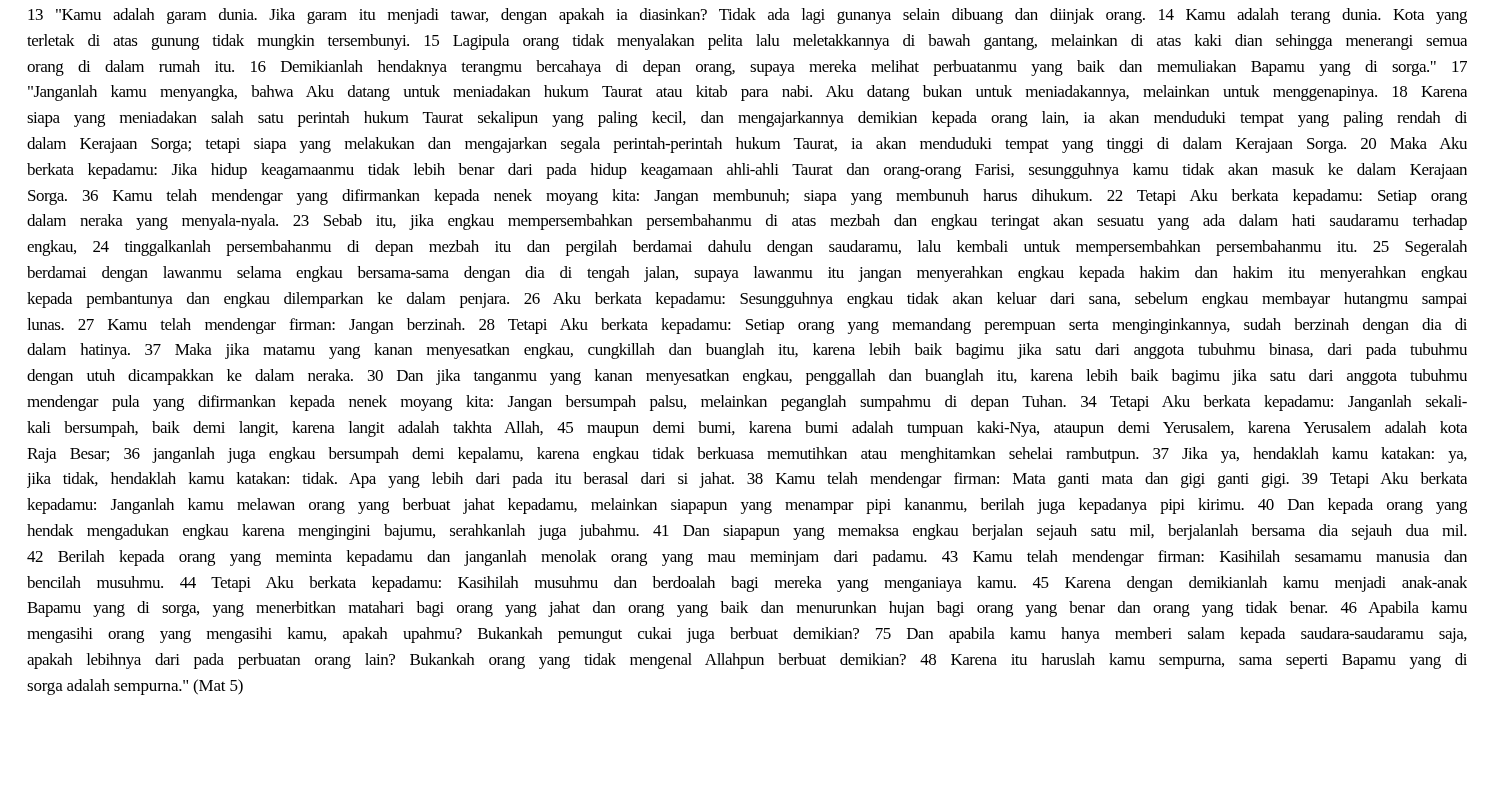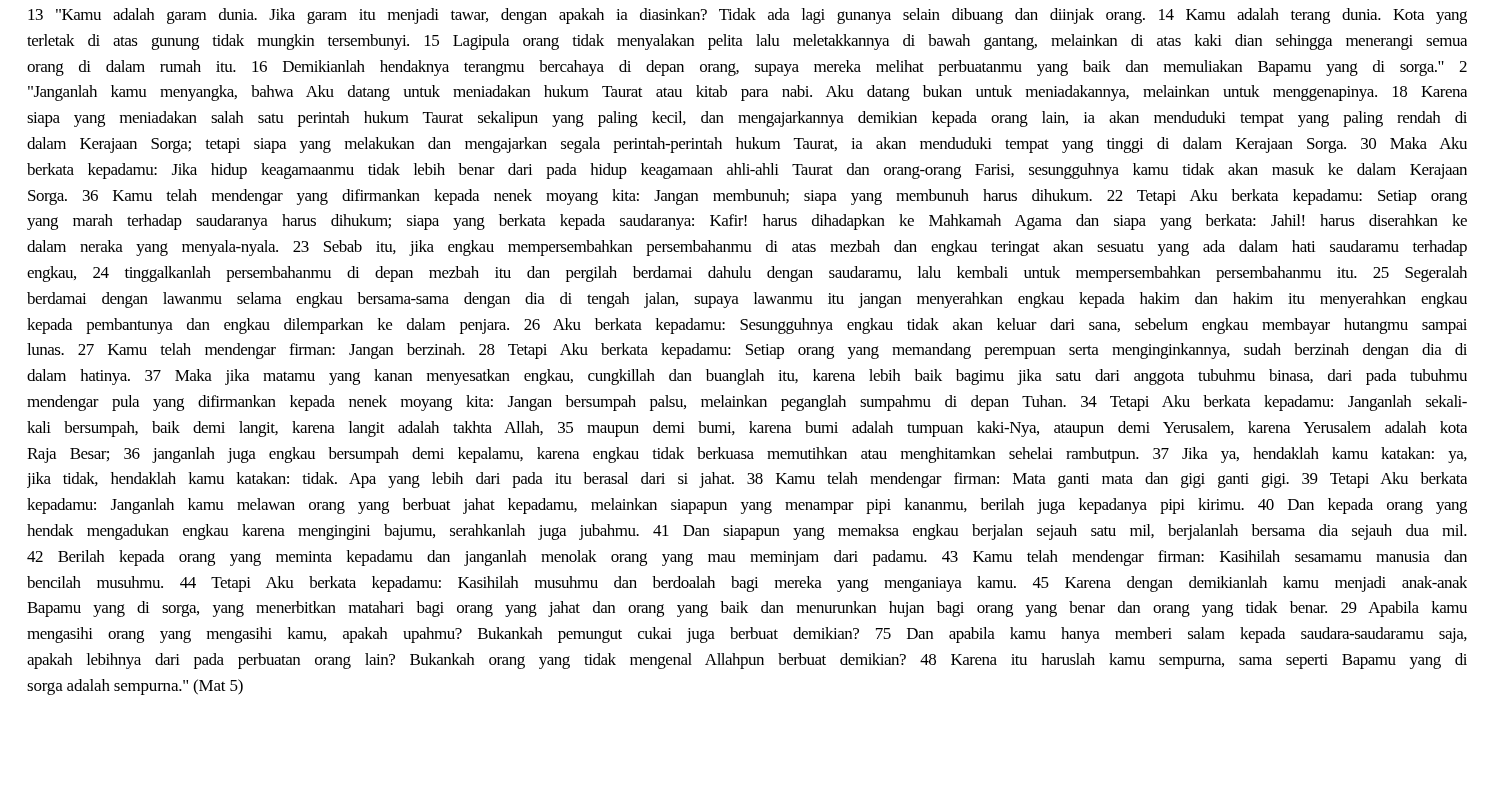--- a/index.html
+++ b/index.html
@@ -49,39 +49,39 @@
     vertical-align: text-bottom;
   }
 </style>
 </head>
 <body>
 
 <div class="page">
   <div class="text-area">
       <div class="line">13 "Kamu adalah garam dunia. Jika garam itu menjadi tawar, dengan apakah ia diasinkan? Tidak ada lagi gunanya selain dibuang dan diinjak orang. 14 Kamu adalah terang dunia. Kota yang</div>
       <div class="line">terletak di atas gunung tidak mungkin tersembunyi. 15 Lagipula orang tidak menyalakan pelita lalu meletakkannya di bawah gantang, melainkan di atas kaki dian sehingga menerangi semua</div>
-      <div class="line">orang di dalam rumah itu. 16 Demikianlah hendaknya terangmu bercahaya di depan orang, supaya mereka melihat perbuatanmu yang baik dan memuliakan Bapamu yang di sorga." 2</div>
+      <div class="line">orang di dalam rumah itu. 16 Demikianlah hendaknya terangmu bercahaya di depan orang, supaya mereka melihat perbuatanmu yang baik dan memuliakan Bapamu yang di sorga." 17</div>
       <div class="line">"Janganlah kamu menyangka, bahwa Aku datang untuk meniadakan hukum Taurat atau kitab para nabi. Aku datang bukan untuk meniadakannya, melainkan untuk menggenapinya. 18 Karena</div>
       <div class="line">siapa yang meniadakan salah satu perintah hukum Taurat sekalipun yang paling kecil, dan mengajarkannya demikian kepada orang lain, ia akan menduduki tempat yang paling rendah di</div>
-      <div class="line">dalam Kerajaan Sorga; tetapi siapa yang melakukan dan mengajarkan segala perintah-perintah hukum Taurat, ia akan menduduki tempat yang tinggi di dalam Kerajaan Sorga. 30 Maka Aku</div>
+      <div class="line">dalam Kerajaan Sorga; tetapi siapa yang melakukan dan mengajarkan segala perintah-perintah hukum Taurat, ia akan menduduki tempat yang tinggi di dalam Kerajaan Sorga. 20 Maka Aku</div>
       <div class="line">berkata kepadamu: Jika hidup keagamaanmu tidak lebih benar dari pada hidup keagamaan ahli-ahli Taurat dan orang-orang Farisi, sesungguhnya kamu tidak akan masuk ke dalam Kerajaan</div>
       <div class="line">Sorga. 36 Kamu telah mendengar yang difirmankan kepada nenek moyang kita: Jangan membunuh; siapa yang membunuh harus dihukum. 22 Tetapi Aku berkata kepadamu: Setiap orang</div>
-      <div class="line">yang marah terhadap saudaranya harus dihukum; siapa yang berkata kepada saudaranya: Kafir! harus dihadapkan ke Mahkamah Agama dan siapa yang berkata: Jahil! harus diserahkan ke</div>
       <div class="line">dalam neraka yang menyala-nyala. 23 Sebab itu, jika engkau mempersembahkan persembahanmu di atas mezbah dan engkau teringat akan sesuatu yang ada dalam hati saudaramu terhadap</div>
       <div class="line">engkau, 24 tinggalkanlah persembahanmu di depan mezbah itu dan pergilah berdamai dahulu dengan saudaramu, lalu kembali untuk mempersembahkan persembahanmu itu. 25 Segeralah</div>
       <div class="line">berdamai dengan lawanmu selama engkau bersama-sama dengan dia di tengah jalan, supaya lawanmu itu jangan menyerahkan engkau kepada hakim dan hakim itu menyerahkan engkau</div>
       <div class="line">kepada pembantunya dan engkau dilemparkan ke dalam penjara. 26 Aku berkata kepadamu: Sesungguhnya engkau tidak akan keluar dari sana, sebelum engkau membayar hutangmu sampai</div>
       <div class="line">lunas. 27 Kamu telah mendengar firman: Jangan berzinah. 28 Tetapi Aku berkata kepadamu: Setiap orang yang memandang perempuan serta menginginkannya, sudah berzinah dengan dia di</div>
       <div class="line">dalam hatinya. 37 Maka jika matamu yang kanan menyesatkan engkau, cungkillah dan buanglah itu, karena lebih baik bagimu jika satu dari anggota tubuhmu binasa, dari pada tubuhmu</div>
+      <div class="line">dengan utuh dicampakkan ke dalam neraka. 30 Dan jika tanganmu yang kanan menyesatkan engkau, penggallah dan buanglah itu, karena lebih baik bagimu jika satu dari anggota tubuhmu</div>
       <div class="line">mendengar pula yang difirmankan kepada nenek moyang kita: Jangan bersumpah palsu, melainkan peganglah sumpahmu di depan Tuhan. 34 Tetapi Aku berkata kepadamu: Janganlah sekali-</div>
-      <div class="line">kali bersumpah, baik demi langit, karena langit adalah takhta Allah, 35 maupun demi bumi, karena bumi adalah tumpuan kaki-Nya, ataupun demi Yerusalem, karena Yerusalem adalah kota</div>
+      <div class="line">kali bersumpah, baik demi langit, karena langit adalah takhta Allah, 45 maupun demi bumi, karena bumi adalah tumpuan kaki-Nya, ataupun demi Yerusalem, karena Yerusalem adalah kota</div>
       <div class="line">Raja Besar; 36 janganlah juga engkau bersumpah demi kepalamu, karena engkau tidak berkuasa memutihkan atau menghitamkan sehelai rambutpun. 37 Jika ya, hendaklah kamu katakan: ya,</div>
       <div class="line">jika tidak, hendaklah kamu katakan: tidak. Apa yang lebih dari pada itu berasal dari si jahat. 38 Kamu telah mendengar firman: Mata ganti mata dan gigi ganti gigi. 39 Tetapi Aku berkata</div>
       <div class="line">kepadamu: Janganlah kamu melawan orang yang berbuat jahat kepadamu, melainkan siapapun yang menampar pipi kananmu, berilah juga kepadanya pipi kirimu. 40 Dan kepada orang yang</div>
       <div class="line">hendak mengadukan engkau karena mengingini bajumu, serahkanlah juga jubahmu. 41 Dan siapapun yang memaksa engkau berjalan sejauh satu mil, berjalanlah bersama dia sejauh dua mil.</div>
       <div class="line">42 Berilah kepada orang yang meminta kepadamu dan janganlah menolak orang yang mau meminjam dari padamu. 43 Kamu telah mendengar firman: Kasihilah sesamamu manusia dan</div>
       <div class="line">bencilah musuhmu. 44 Tetapi Aku berkata kepadamu: Kasihilah musuhmu dan berdoalah bagi mereka yang menganiaya kamu. 45 Karena dengan demikianlah kamu menjadi anak-anak</div>
-      <div class="line">Bapamu yang di sorga, yang menerbitkan matahari bagi orang yang jahat dan orang yang baik dan menurunkan hujan bagi orang yang benar dan orang yang tidak benar. 29 Apabila kamu</div>
+      <div class="line">Bapamu yang di sorga, yang menerbitkan matahari bagi orang yang jahat dan orang yang baik dan menurunkan hujan bagi orang yang benar dan orang yang tidak benar. 46 Apabila kamu</div>
       <div class="line">mengasihi orang yang mengasihi kamu, apakah upahmu? Bukankah pemungut cukai juga berbuat demikian? 75 Dan apabila kamu hanya memberi salam kepada saudara-saudaramu saja,</div>
       <div class="line">apakah lebihnya dari pada perbuatan orang lain? Bukankah orang yang tidak mengenal Allahpun berbuat demikian? 48 Karena itu haruslah kamu sempurna, sama seperti Bapamu yang di</div>
       <div class="line">sorga adalah sempurna." (Mat 5)</div>
     </div>
 </div>
 
 </body></html>

